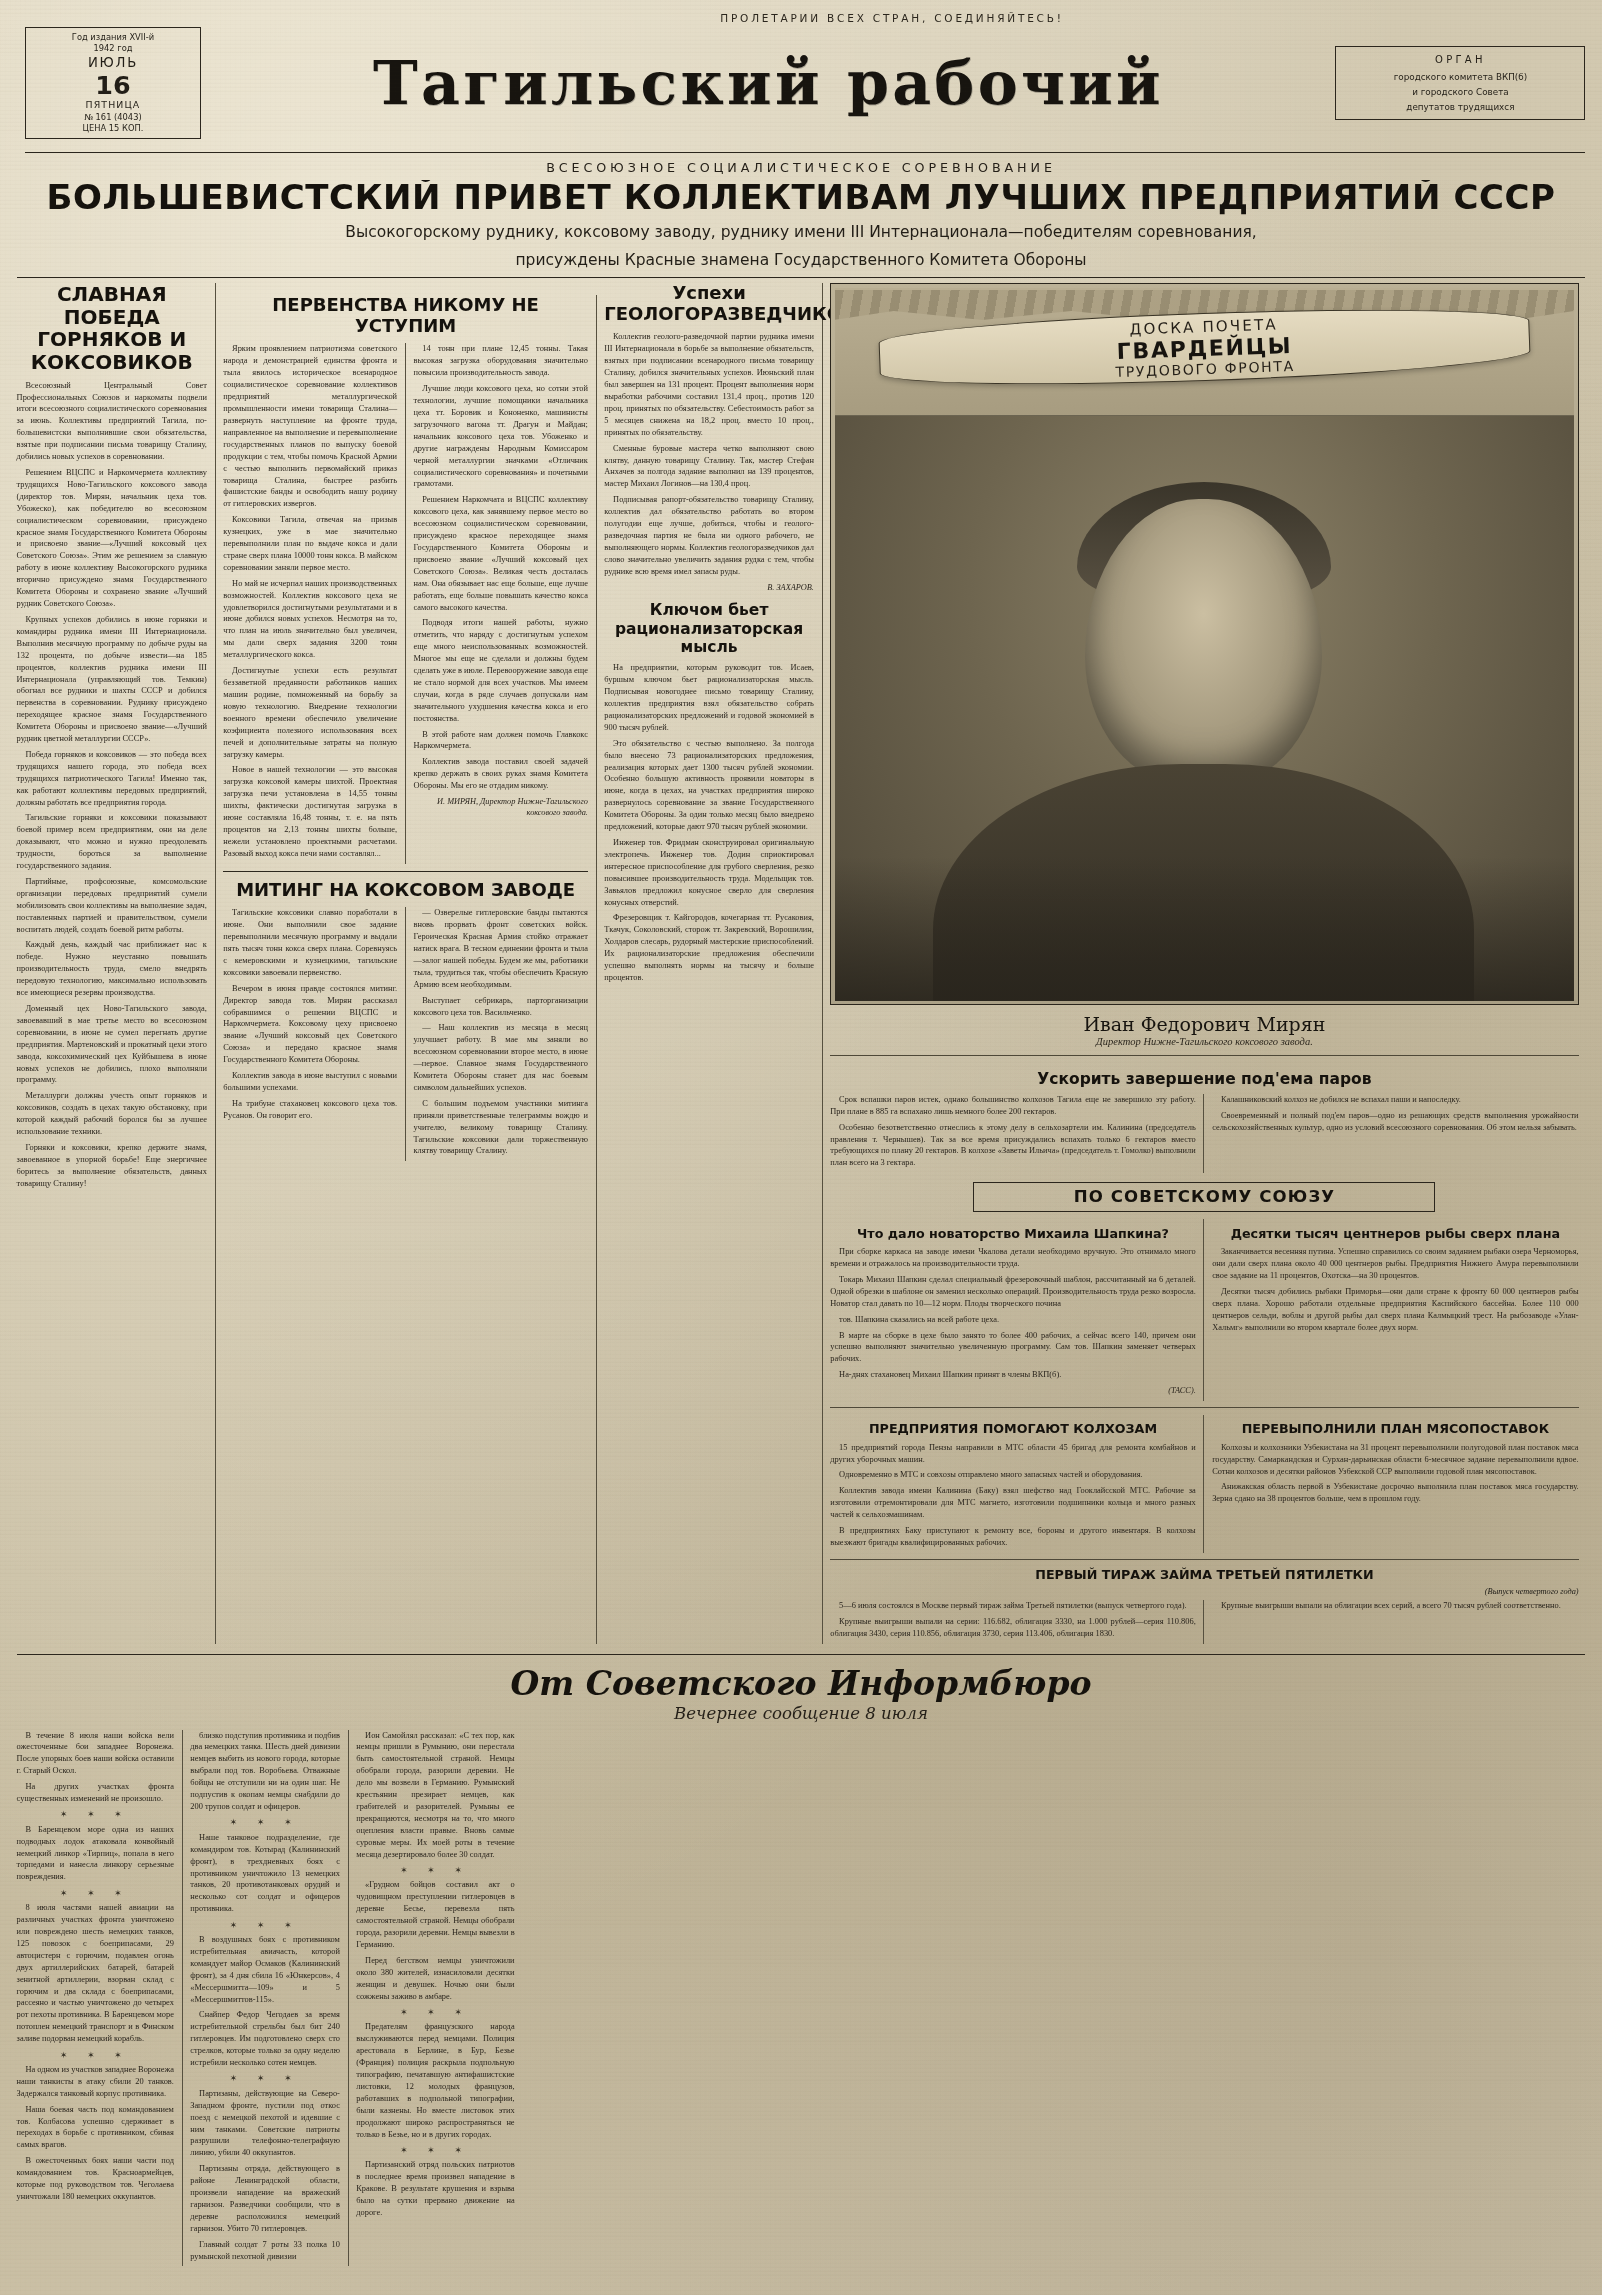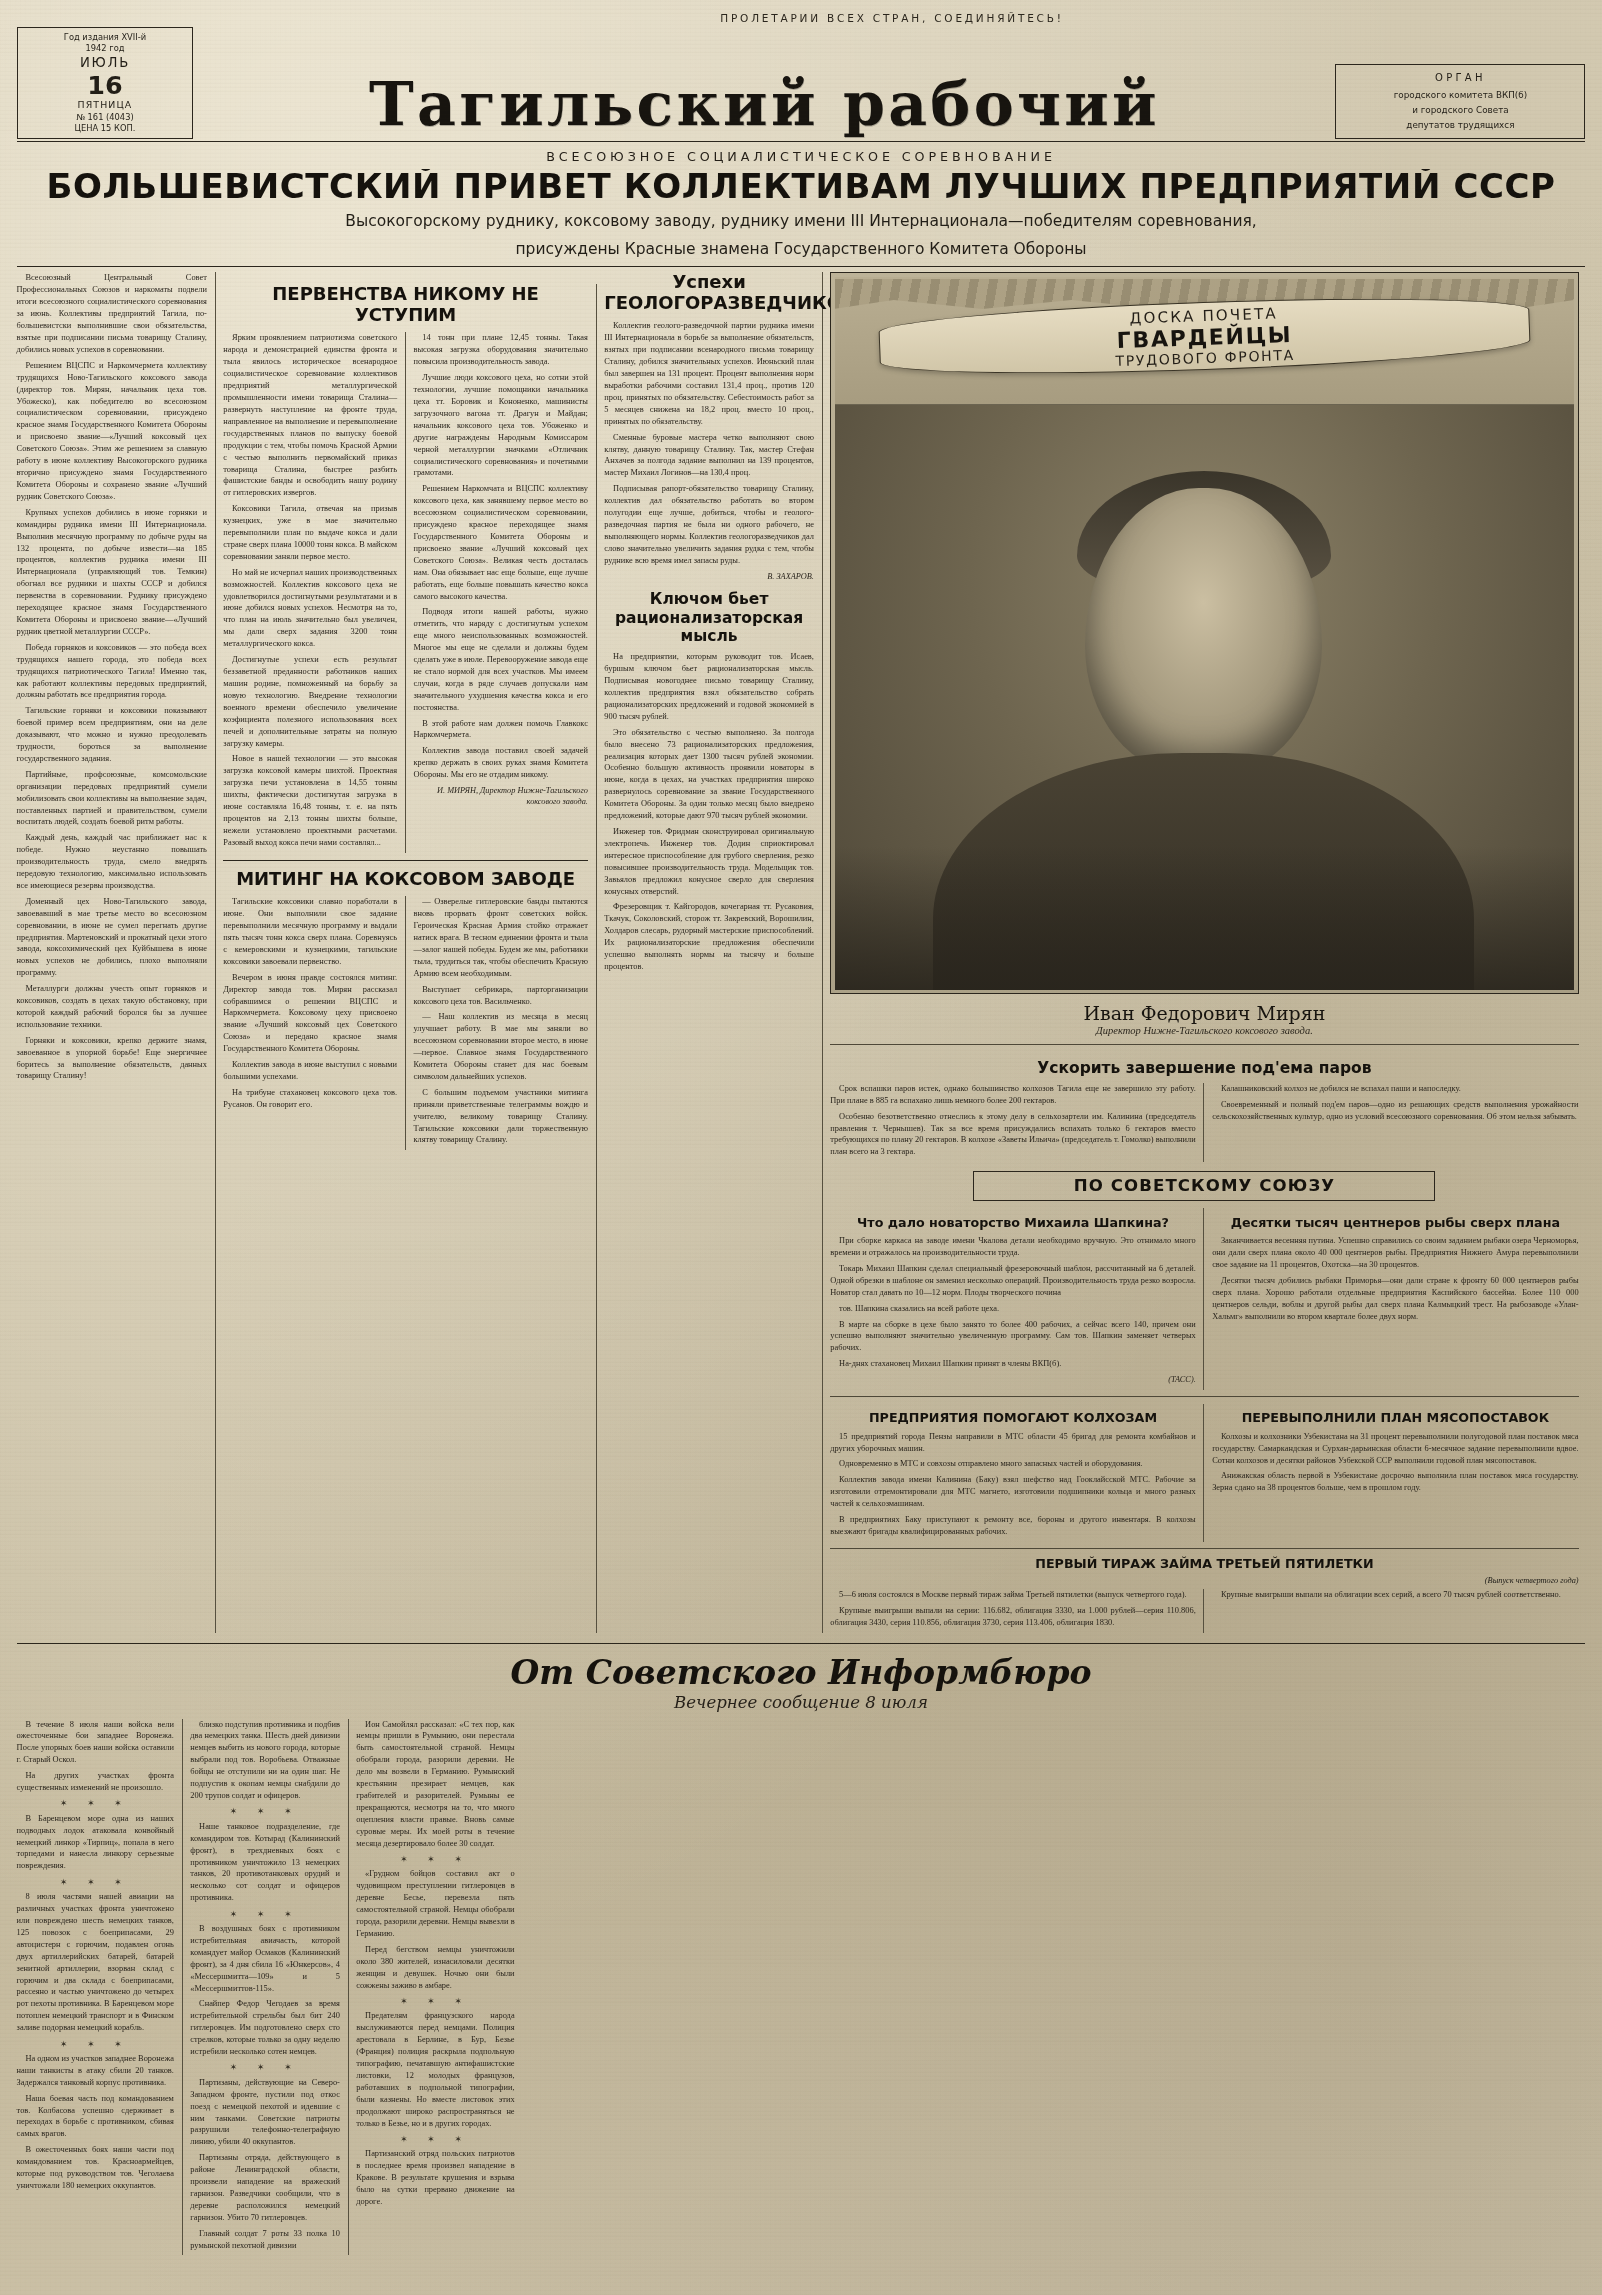--- a/index.html
+++ b/index.html
@@ -32,23 +32,24 @@
   .top-slogan{
     text-align:center;
     font-family:"DejaVu Sans", sans-serif;
     font-size:10.5px;
     letter-spacing:2.8px;
     color:#2b261d;
     margin:0 0 3.3px 182px;
   }
   .masthead{
     display:flex;
-    align-items:flex-end;
+    align-items:center;
     border-bottom:1.7px solid #2b261d;
-    padding-bottom:2px;
+    padding-bottom:13px;
+    margin-left:8px;
   }
   .mast-left{
     width:166px;
     border:1.1px solid #2b261d;
     padding:3.3px 4.4px;
     font-family:"DejaVu Sans", sans-serif;
     font-size:8.3px;
     line-height:1.35;
     text-align:center;
     color:#221e17;
@@ -350,20 +351,21 @@
 
   <div class="sub-slogan">ВСЕСОЮЗНОЕ СОЦИАЛИСТИЧЕСКОЕ СОРЕВНОВАНИЕ</div>
   <div class="banner-head">БОЛЬШЕВИСТСКИЙ ПРИВЕТ КОЛЛЕКТИВАМ ЛУЧШИХ ПРЕДПРИЯТИЙ СССР</div>
   <div class="banner-sub">Высокогорскому руднику, коксовому заводу, руднику имени III Интернационала—победителям соревнования,</div>
   <div class="banner-sub">присуждены Красные знамена Государственного Комитета Обороны</div>
   <hr class="rule-thick">
 
   <div class="cols">
 
     <div class="col c1">
+      <h2 class="head-xl">СЛАВНАЯ ПОБЕДА ГОРНЯКОВ И КОКСОВИКОВ</h2>
       <p class="body">Всесоюзный Центральный Совет Профессиональных Союзов и наркоматы подвели итоги всесоюзного социалистического соревнования за июнь. Коллективы предприятий Тагила, по-большевистски выполнившие свои обязательства, взятые при подписании письма товарищу Сталину, добились новых успехов в соревновании.</p>
       <p class="body">Решением ВЦСПС и Наркомчермета коллективу трудящихся Ново-Тагильского коксового завода (директор тов. Мирян, начальник цеха тов. Убожеско), как победителю во всесоюзном социалистическом соревновании, присуждено красное знамя Государственного Комитета Обороны и присвоено звание—«Лучший коксовый цех Советского Союза». Этим же решением за славную работу в июне коллективу Высокогорского рудника вторично присуждено знамя Государственного Комитета Обороны и сохранено звание «Лучший рудник Советского Союза».</p>
       <p class="body">Крупных успехов добились в июне горняки и командиры рудника имени III Интернационала. Выполнив месячную программу по добыче руды на 132 процента, по добыче извести—на 185 процентов, коллектив рудника имени III Интернационала (управляющий тов. Темкин) обогнал все рудники и шахты СССР и добился первенства в соревновании. Руднику присуждено переходящее красное знамя Государственного Комитета Обороны и присвоено звание—«Лучший рудник цветной металлургии СССР».</p>
       <p class="body">Победа горняков и коксовиков — это победа всех трудящихся нашего города, это победа всех трудящихся патриотического Тагила! Именно так, как работают коллективы передовых предприятий, должны работать все предприятия города.</p>
       <p class="body">Тагильские горняки и коксовики показывают боевой пример всем предприятиям, они на деле доказывают, что можно и нужно преодолевать трудности, бороться за выполнение государственного задания.</p>
       <p class="body">Партийные, профсоюзные, комсомольские организации передовых предприятий сумели мобилизовать свои коллективы на выполнение задач, поставленных партией и правительством, сумели воспитать людей, создать боевой ритм работы.</p>
       <p class="body">Каждый день, каждый час приближает нас к победе. Нужно неустанно повышать производительность труда, смело внедрять передовую технологию, максимально использовать все имеющиеся резервы производства.</p>
       <p class="body">Доменный цех Ново-Тагильского завода, завоевавший в мае третье место во всесоюзном соревновании, в июне не сумел перегнать другие предприятия. Мартеновский и прокатный цехи этого завода, коксохимический цех Куйбышева в июне новых успехов не добились, плохо выполняли программу.</p>
       <p class="body">Металлурги должны учесть опыт горняков и коксовиков, создать в цехах такую обстановку, при которой каждый рабочий боролся бы за лучшее использование техники.</p>
       <p class="body">Горняки и коксовики, крепко держите знамя, завоеванное в упорной борьбе! Еще энергичнее боритесь за выполнение обязательств, данных товарищу Сталину!</p>

